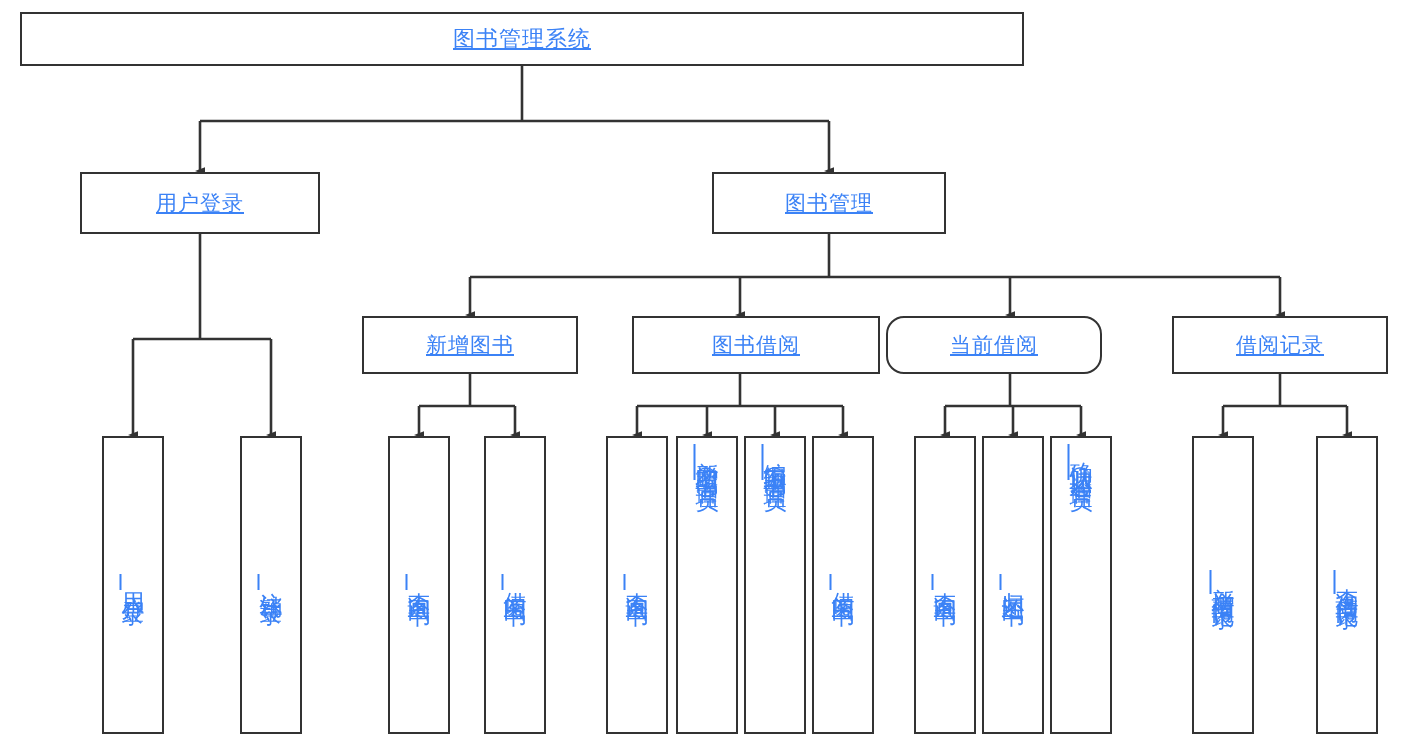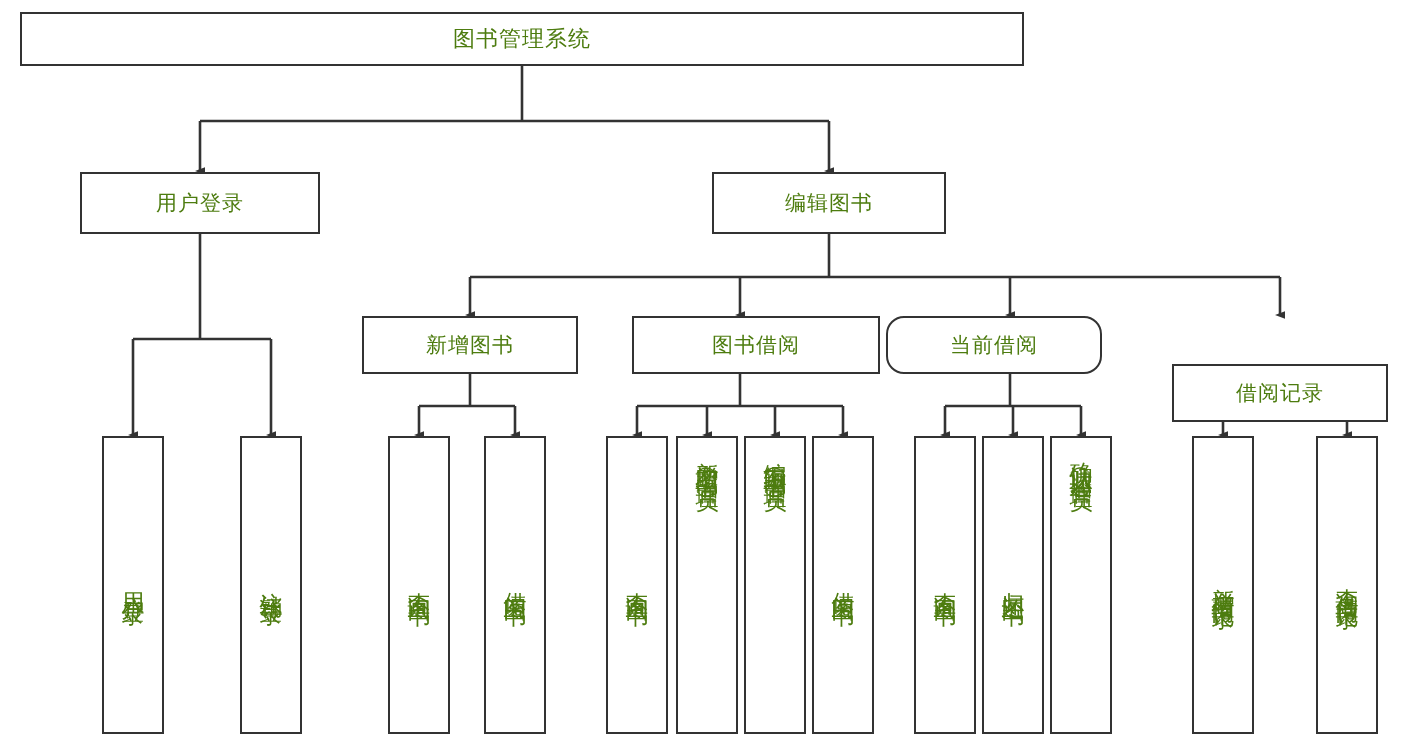--- a/index.html
+++ b/index.html
@@ -26,24 +26,25 @@
     position:absolute;
     box-sizing:border-box;
     background:#ffffff;
     border:2px solid #333333;
     display:flex;
     align-items:center;
     justify-content:center;
     z-index:2;
   }
   .node .label{
-    color:#4d7c0f;
+    color:#3b82f6;
     line-height:1.18;
     text-align:center;
     white-space:pre;
+    text-decoration:underline;
   }
   
   .node.horiz .label{
     font-size:21px;
     letter-spacing:1px;
   }
   .node.root .label{
     font-size:22px;
     letter-spacing:1px;
   }
@@ -122,32 +123,32 @@
   </svg>
 
   <div id="nodes">
       <div class="node horiz root" style="left: 20px; top: 12px; width: 1004px; height: 54px;">
         <span class="label">图书管理系统</span>
       </div>
       <div class="node horiz" style="left: 80px; top: 172px; width: 240px; height: 62px;">
         <span class="label">用户登录</span>
       </div>
       <div class="node horiz" style="left: 712px; top: 172px; width: 234px; height: 62px;">
-        <span class="label">编辑图书</span>
+        <span class="label">图书管理</span>
       </div>
       <div class="node horiz" style="left: 362px; top: 316px; width: 216px; height: 58px;">
         <span class="label">新增图书</span>
       </div>
       <div class="node horiz" style="left: 632px; top: 316px; width: 248px; height: 58px;">
         <span class="label">图书借阅</span>
       </div>
       <div class="node horiz" style="left: 886px; top: 316px; width: 216px; height: 58px; border-radius: 18px;">
         <span class="label">当前借阅</span>
       </div>
-      <div class="node horiz" style="left: 1172px; top: 316px; width: 216px; height: 58px; margin-top: 48px;">
+      <div class="node horiz" style="left: 1172px; top: 316px; width: 216px; height: 58px;">
         <span class="label">借阅记录</span>
       </div>
       <div class="node vert mid" style="left: 102px; top: 436px; width: 62px; height: 298px; align-items: center;">
         <span class="label">用户登录</span>
       </div>
       <div class="node vert mid" style="left: 240px; top: 436px; width: 62px; height: 298px; align-items: center;">
         <span class="label">注销登录</span>
       </div>
       <div class="node vert mid" style="left: 388px; top: 436px; width: 62px; height: 298px; align-items: center;">
         <span class="label">查询图书</span>

